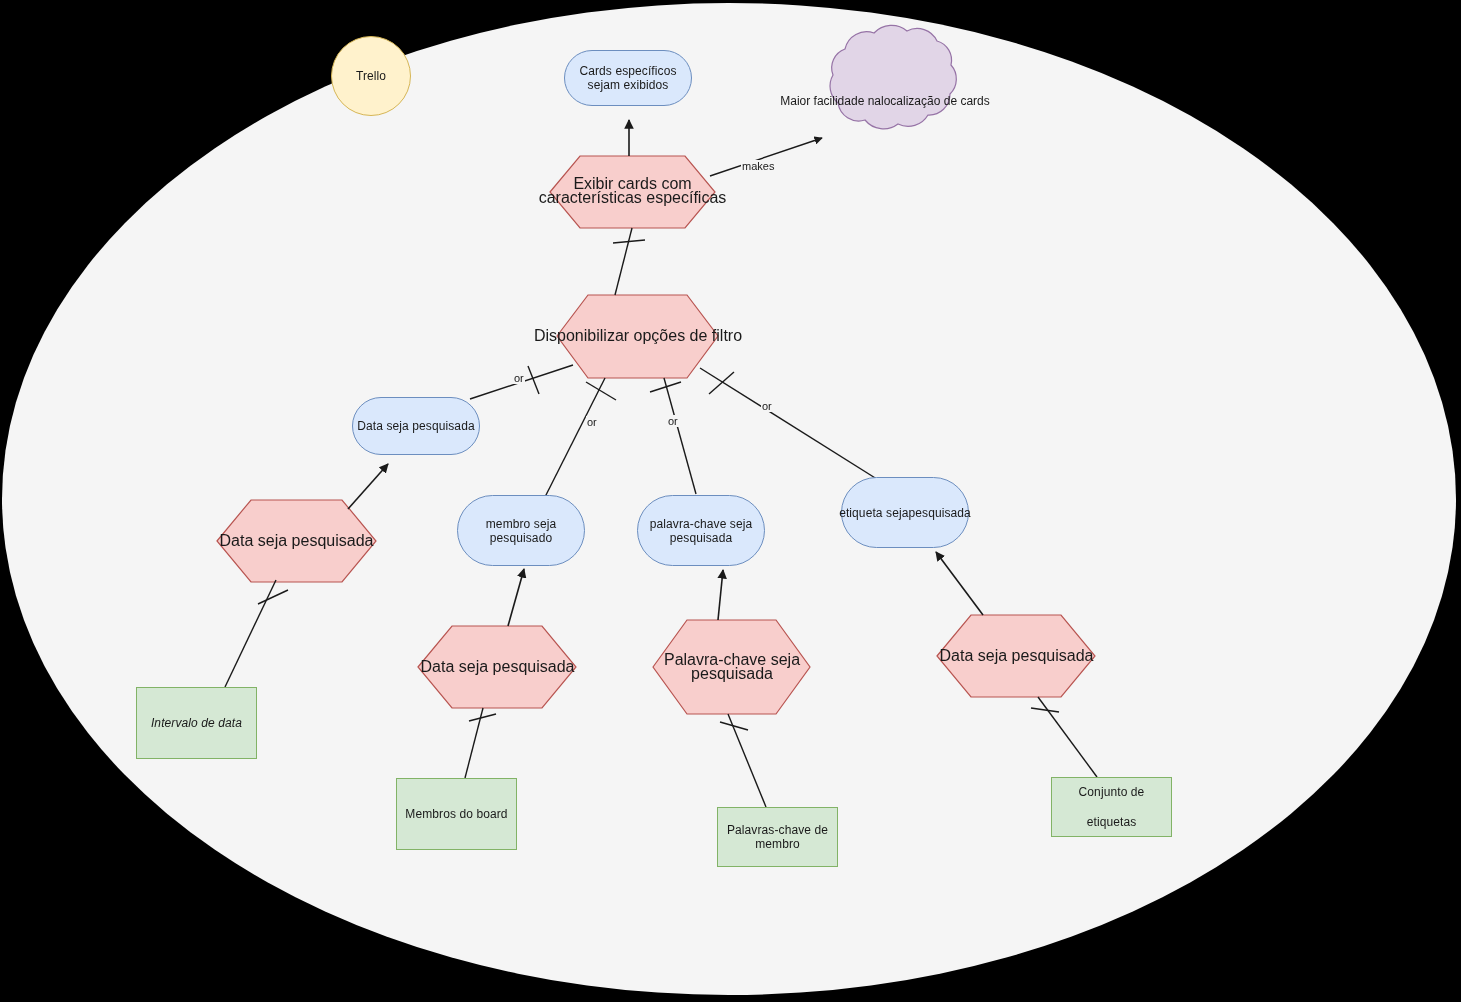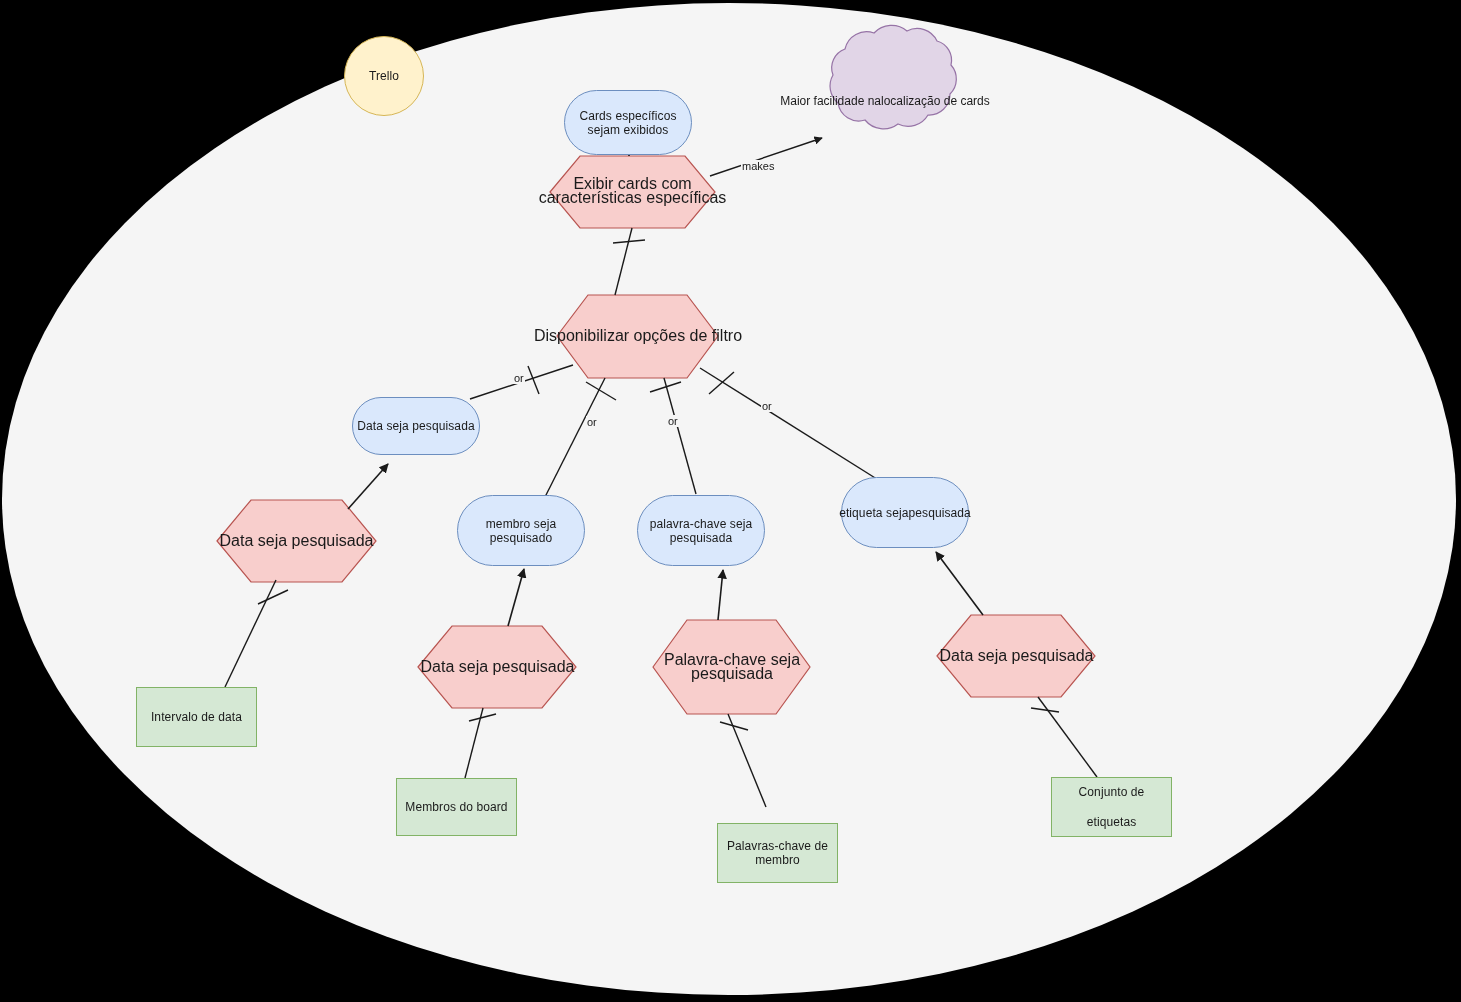--- a/index.html
+++ b/index.html
@@ -159,25 +159,25 @@
 
     <line x1="766" y1="807" x2="728" y2="714" stroke="#1a1a1a" stroke-width="1.4"></line>
     <line x1="720" y1="722" x2="748" y2="730" stroke="#1a1a1a" stroke-width="1.4"></line>
 
     <line x1="983" y1="615" x2="936" y2="552" stroke="#1a1a1a" stroke-width="1.6" marker-end="url(#arrowEnd)"></line>
 
     <line x1="1097" y1="777" x2="1038" y2="697" stroke="#1a1a1a" stroke-width="1.4"></line>
     <line x1="1031" y1="708" x2="1059" y2="712" stroke="#1a1a1a" stroke-width="1.4"></line>
   </svg>
 
-  <div class="node node-circle" style="left:344px; top:36px; width:80px; height:80px;">
+  <div class="node node-circle" style="left:331px; top:36px; width:80px; height:80px;">
     <span>Trello</span>
   </div>
 
-  <div class="node node-soft" style="left:564px; top:50px; width:128px; height:65px; border-radius:33px; flex-direction:column;margin-top:40px;">
+  <div class="node node-soft" style="left:564px; top:50px; width:128px; height:56px; border-radius:33px; flex-direction:column;">
     <span>Cards específicos</span>
     <span>sejam exibidos</span>
   </div>
 
   <div class="node-cloud-label" style="left:815px; top:85px; width:140px; height:32px; flex-direction:row;">
     <span>Maior facilidade na</span>
     <span>localização de cards</span>
   </div>
 
   <div class="node-hex-label" style="left:545px; top:176px; width:175px; height:30px; flex-direction:column;">
@@ -218,29 +218,29 @@
 
   <div class="node-hex-label" style="left:662px; top:652px; width:140px; height:30px; flex-direction:column;">
     <span>Palavra-chave seja</span>
     <span>pesquisada</span>
   </div>
 
   <div class="node-hex-label" style="left:936px; top:648px; width:161px; height:16px;">
     <span>Data seja pesquisada</span>
   </div>
 
-  <div class="node node-box" style="left:136px; top:687px; width:121px; height:60px;">
+  <div class="node node-box" style="left:136px; top:687px; width:121px; height:72px;font-style:italic;">
     <span>Intervalo de data</span>
   </div>
 
-  <div class="node node-box" style="left:396px; top:778px; width:121px; height:58px;">
+  <div class="node node-box" style="left:396px; top:778px; width:121px; height:72px;">
     <span>Membros do board</span>
   </div>
 
-  <div class="node node-box" style="left:717px; top:807px; width:121px; height:60px; flex-direction:column;margin-top:16px;">
+  <div class="node node-box" style="left:717px; top:807px; width:121px; height:60px; flex-direction:column;">
     <span>Palavras-chave de</span>
     <span>membro</span>
   </div>
 
   <div class="node node-box" style="left:1051px; top:777px; width:121px; height:60px; flex-direction:column;gap:16px;">
     <span>Conjunto de</span>
     <span>etiquetas</span>
   </div>
 
   <div class="edge-label" style="left:741px; top:160px;">

